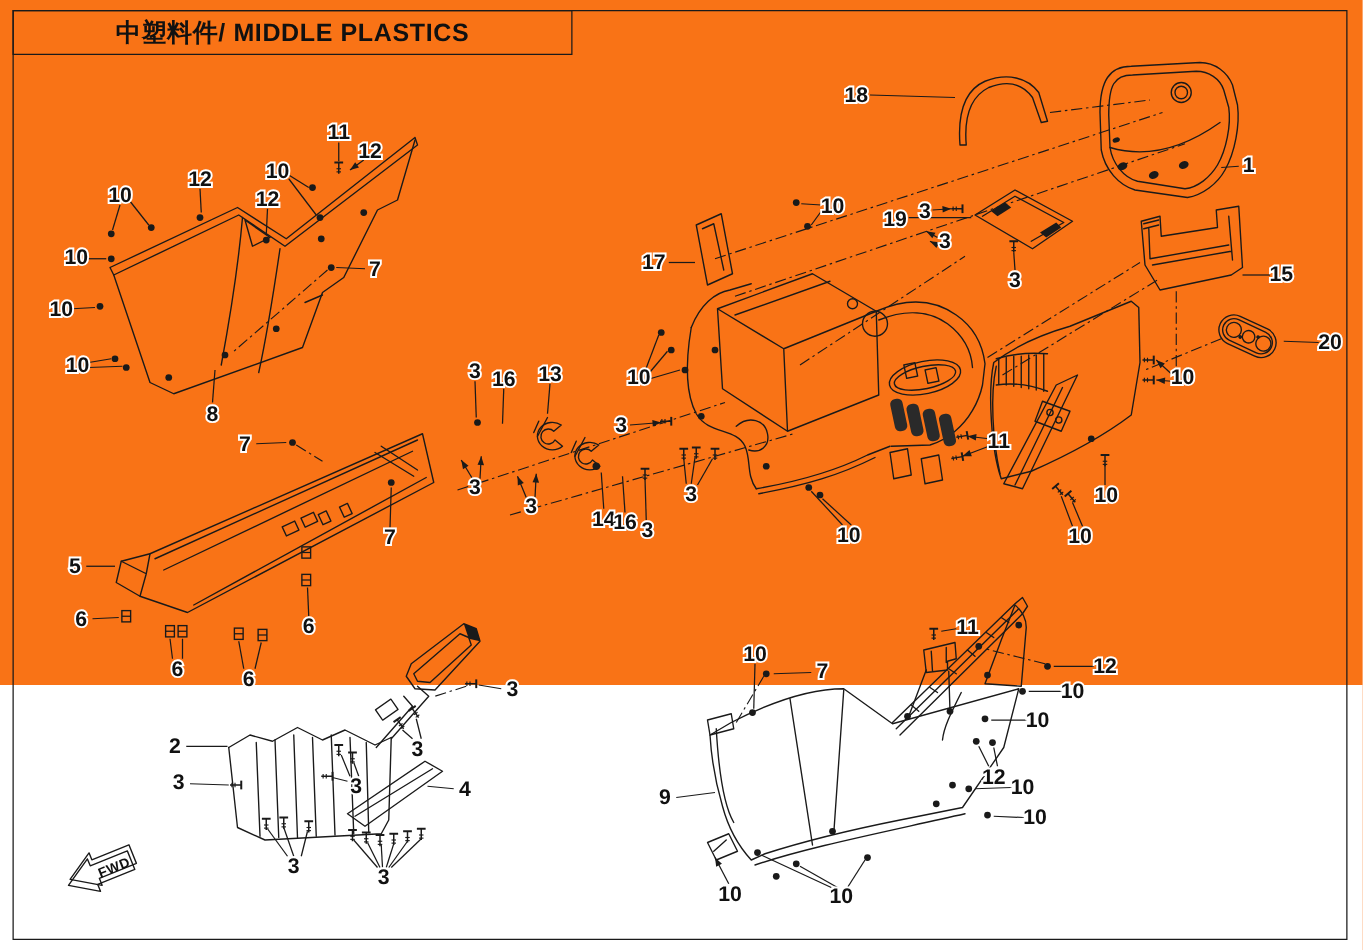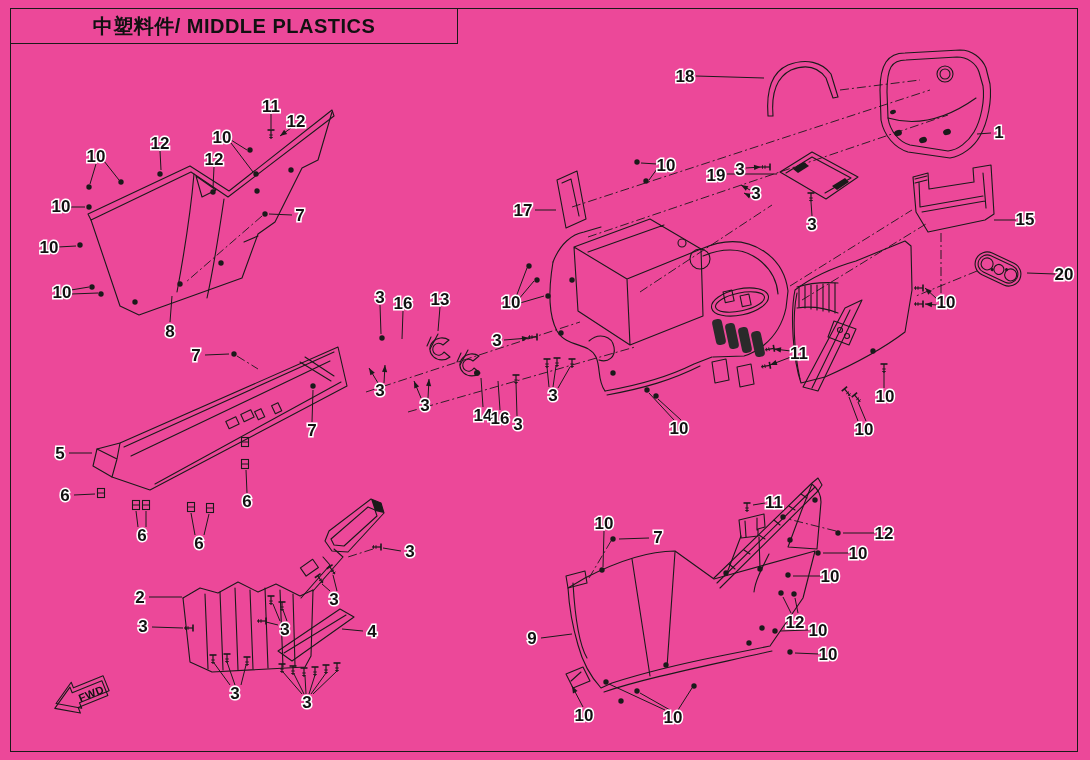--- a/index.html
+++ b/index.html
@@ -1,17 +1,17 @@
 <!DOCTYPE html>
 <html><head>
 <meta charset="utf-8">
 <style>
   html,body{margin:0;padding:0;background:#ffffff;}
   body{width:1090px;height:760px;overflow:hidden;font-family:"Liberation Sans",sans-serif;}
-  .page{position:relative;width:1090px;height:760px;background:#ec4899;}
+  .page{position:relative;width:1090px;height:548px;background:#f97316;}
   .page-border{position:absolute;left:10px;top:8px;width:1068px;height:744px;border:1.6px solid #1a1a1a;box-sizing:border-box;}
   .title-box{position:absolute;left:10px;top:8px;width:448px;height:36px;border:1.6px solid #1a1a1a;box-sizing:border-box;display:flex;align-items:center;justify-content:center;}
   .title-text{font-size:20px;font-weight:bold;color:#111;letter-spacing:0.5px;white-space:nowrap;}
   svg{position:absolute;left:0;top:0;}
   .ln{stroke:#1a1a1a;stroke-width:1.1;fill:none;stroke-linejoin:round;stroke-linecap:round;}
   .fill{fill:#1a1a1a;stroke:none;}
   .callout-txt{font-family:"Liberation Sans",sans-serif;font-size:17px;font-weight:bold;fill:#111;paint-order:stroke;stroke:#ffffff;stroke-width:3px;}
   .fwd-txt{font-family:"Liberation Sans",sans-serif;font-size:11px;font-weight:bold;fill:#111;letter-spacing:0.5px;}
 </style>
 </head>

